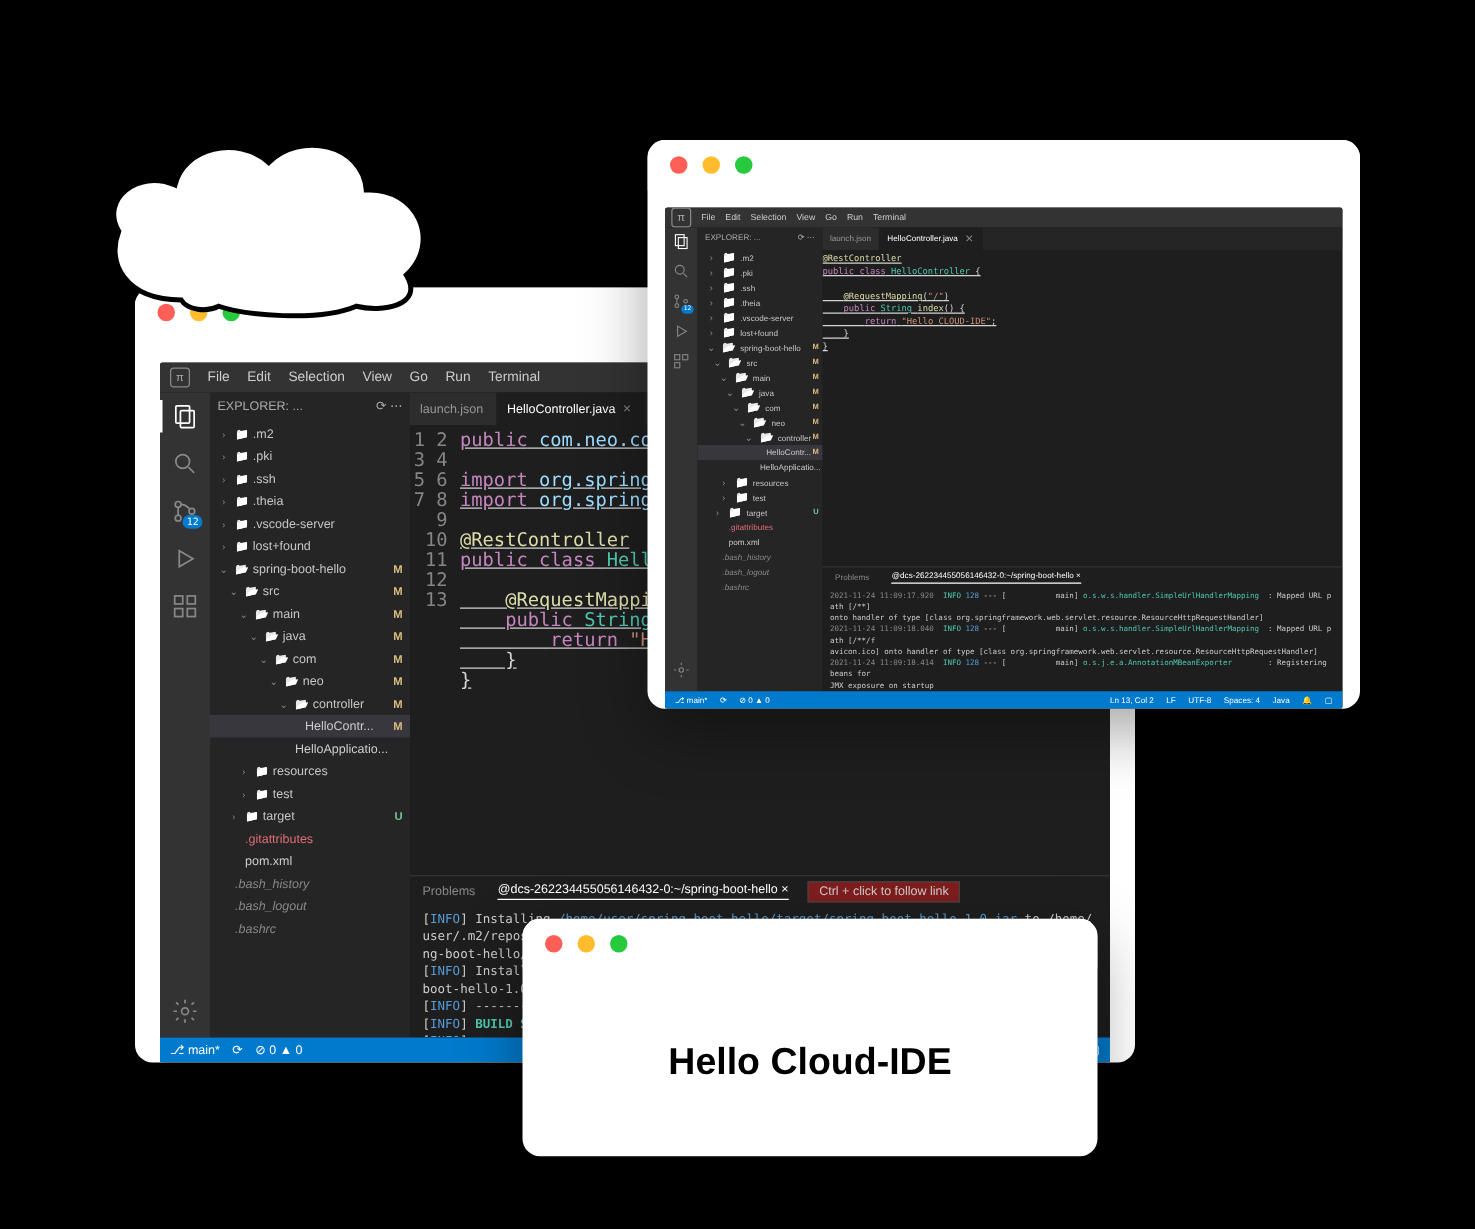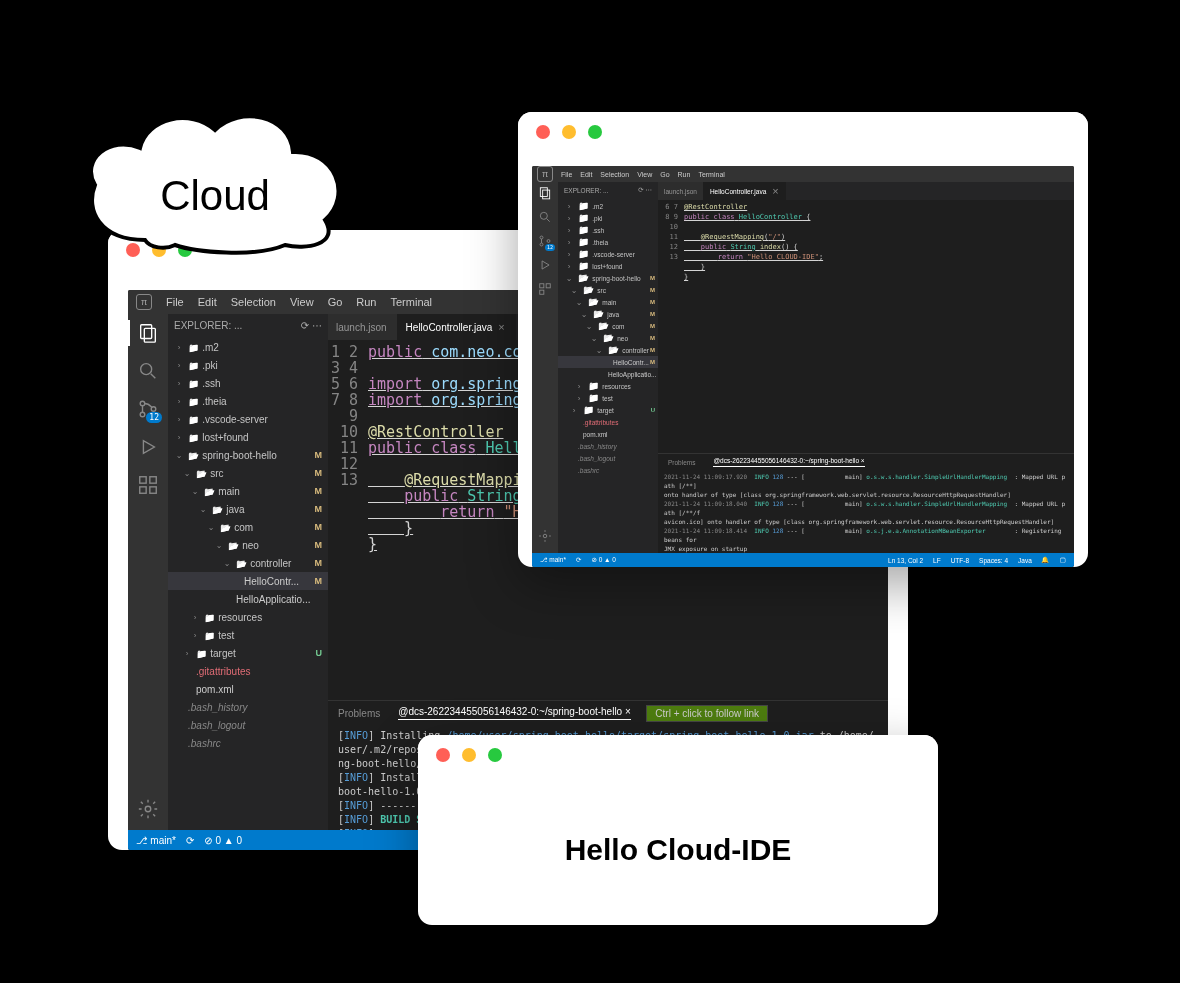--- a/index.html
+++ b/index.html
@@ -147,21 +147,21 @@
 .panel-tab.active { color: #fff; border-bottom: 1px solid #fff; padding-bottom: 2px;}
 .panel-body {
   flex: 1; padding: 4px 10px; overflow: hidden;
   line-height: 14px; white-space: pre-wrap; word-break: break-all;
 }
 .info { color: #569cd6; }
 .success { color: #4ec9b0; font-weight: bold; }
 .link { color: #569cd6; text-decoration: underline; }
 .hint {
   position: absolute; right: 120px;
-  background: #4d7c0f; padding: 2px 8px; font-size: 10px; color: #ccc;
+  background: #7f1d1d; padding: 2px 8px; font-size: 10px; color: #ccc;
   border: 1px solid #454545;
 }
 
 .statusbar {
   height: 20px; background: #007acc; color: #fff;
   display: flex; align-items: center; justify-content: space-between;
   padding: 0 8px; font-size: 10px;
   font-family: -apple-system, sans-serif;
 }
 .statusbar .left, .statusbar .right { display: flex; gap: 10px; align-items: flex-end; }
@@ -174,21 +174,21 @@
   z-index: 10;
 }
 .cloud svg { width: 100%; height: 100%; }
 .cloud-text {
   position: absolute; top: 72px; left: 0; width: 100%;
   text-align: center; font-size: 42px; font-weight: 500; color: #000;
   font-family: -apple-system, sans-serif;
 }
 
 
-.hello-win { left: 418px; top: 735px; width: 520px; height: 190px; z-index: 20; }
+.hello-win { left: 418px; top: 735px; width: 460px; height: 190px; z-index: 20; }
 .hello-body {
   display: flex; align-items: center; justify-content: center;
   height: calc(100% - 40px);
   font-size: 30px; font-weight: 700; color: #000;
   font-family: -apple-system, sans-serif;
 }
 
 
 .big-win { left: 108px; top: 230px; width: 800px; height: 620px; z-index: 5; }
 .big-win .ide { margin: 20px; height: calc(100% - 60px); border-radius: 2px; overflow: hidden; display: flex; flex-direction: column; }
@@ -229,21 +229,20 @@
     <path d="M 70 140
              C 25 140 10 110 20 85
              C 5 60 35 35 65 48
              C 72 18 115 8 140 30
              C 165 5 215 15 218 52
              C 260 50 278 95 250 120
              C 265 145 230 150 210 145
              C 180 158 120 152 100 145
              C 90 150 75 148 70 140 Z" fill="#fff" stroke="#000" stroke-width="4"></path>
   </svg>
-  <div class="cloud-text">Cloud</div>
 </div>
 
 <div class="window big-win">
   <div class="titlebar">
     <div class="dot red"></div>
     <div class="dot yellow"></div>
     <div class="dot green"></div>
   </div>
   <div class="ide">
     <div class="menubar">
@@ -628,29 +627,20 @@
         <div class="tabs">
           <div class="tab">
               <span>launch.json</span>
             </div>
           <div class="tab active">
               <span>HelloController.java</span>
               <span class="close">×</span>
             </div>
         </div>
         <div class="editor">
-          <div class="gutter" id="gutter-small">6
-7
-8
-9
-10
-11
-12
-13
-</div>
           <div class="code" id="code-small"><span class="ann">@RestController</span>
 <span class="kw">public class</span> <span class="cls">HelloController</span> {
 
     <span class="ann">@RequestMapping</span>(<span class="str">"/"</span>)
     <span class="kw">public</span> <span class="cls">String</span> <span class="fn">index</span>() {
         <span class="kw">return</span> <span class="str">"Hello CLOUD-IDE"</span>;
     }
 }
 </div>
         </div>

